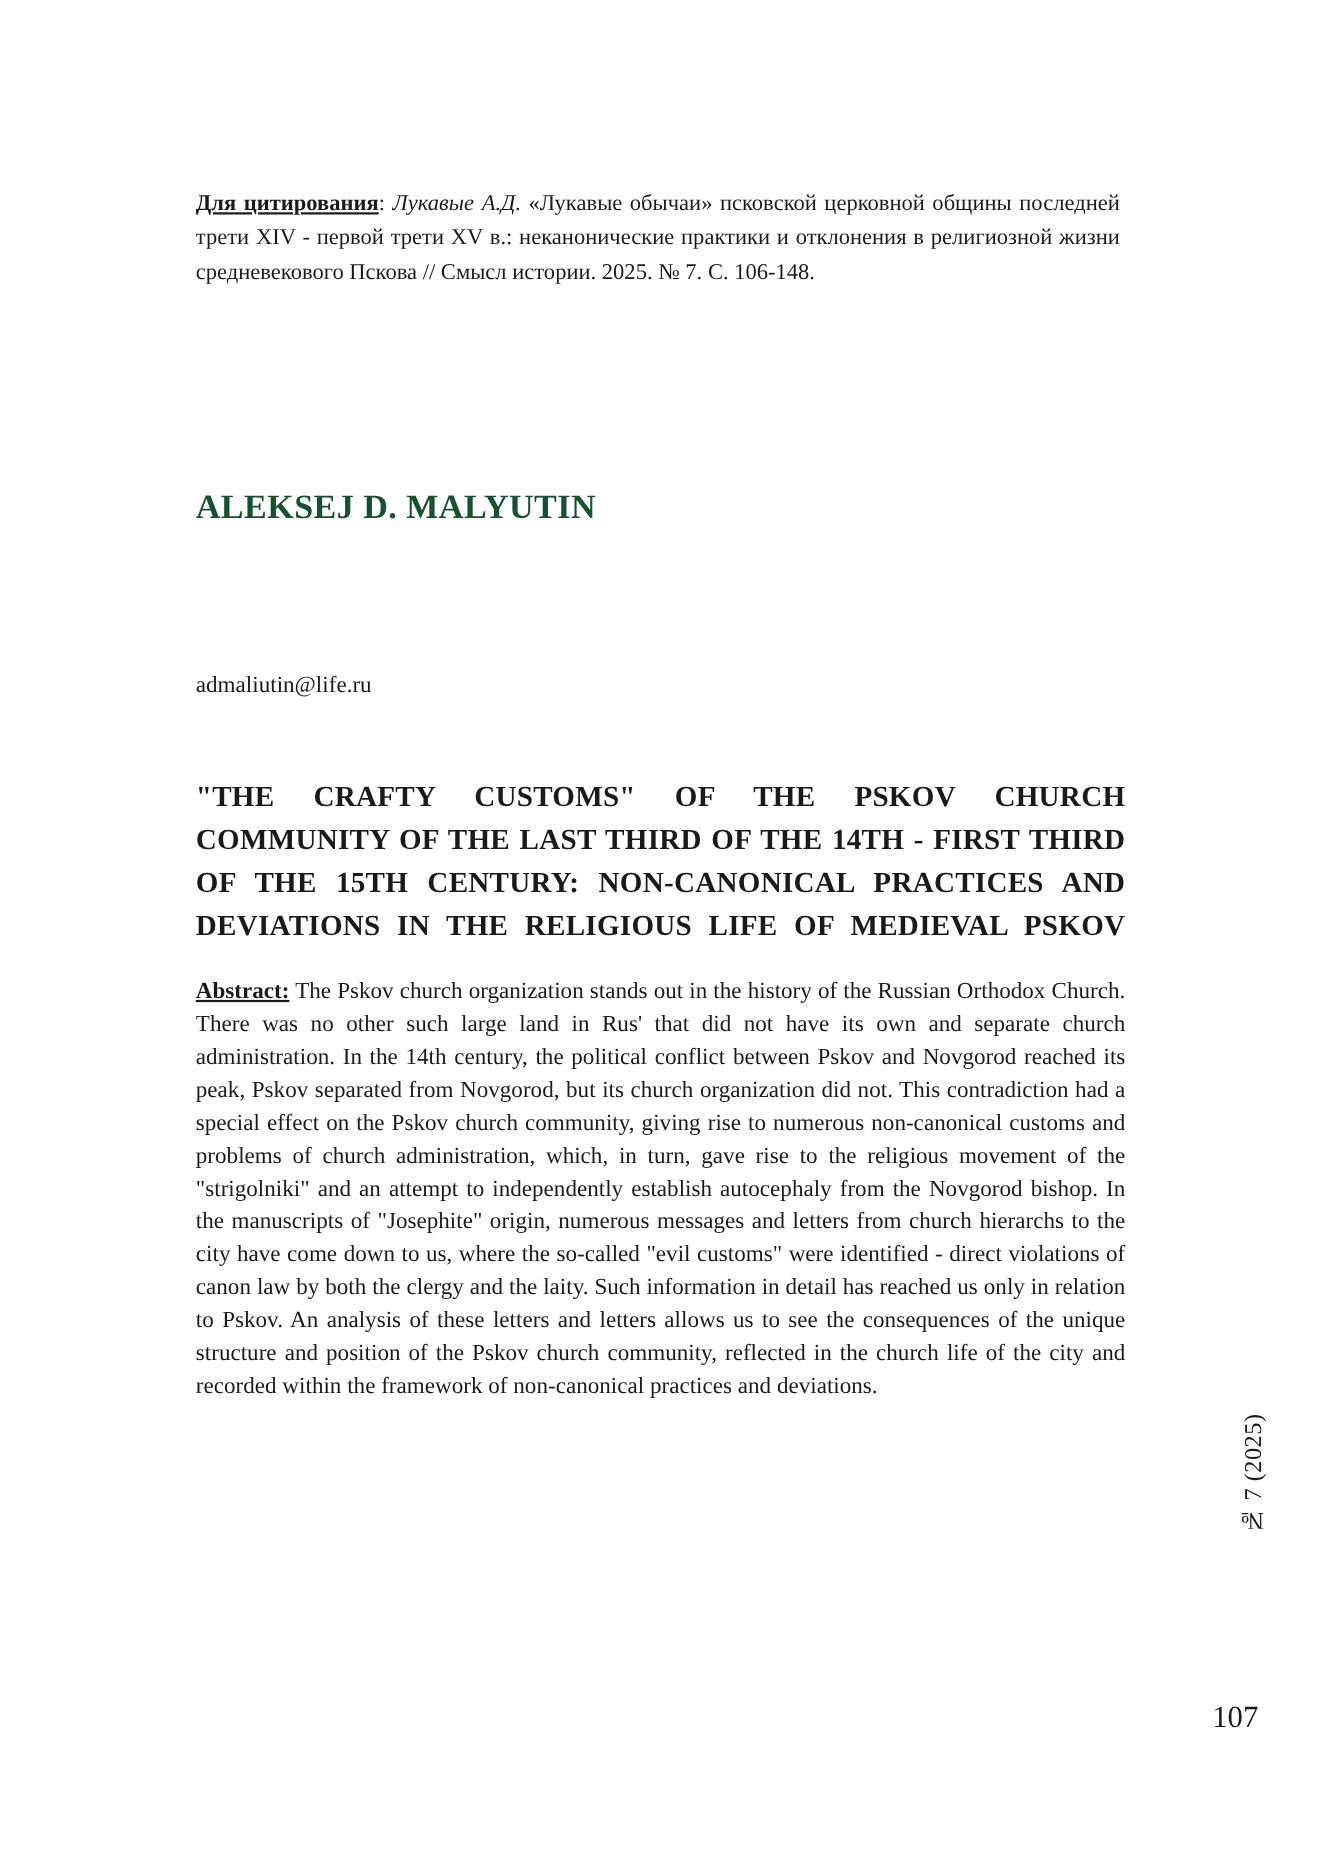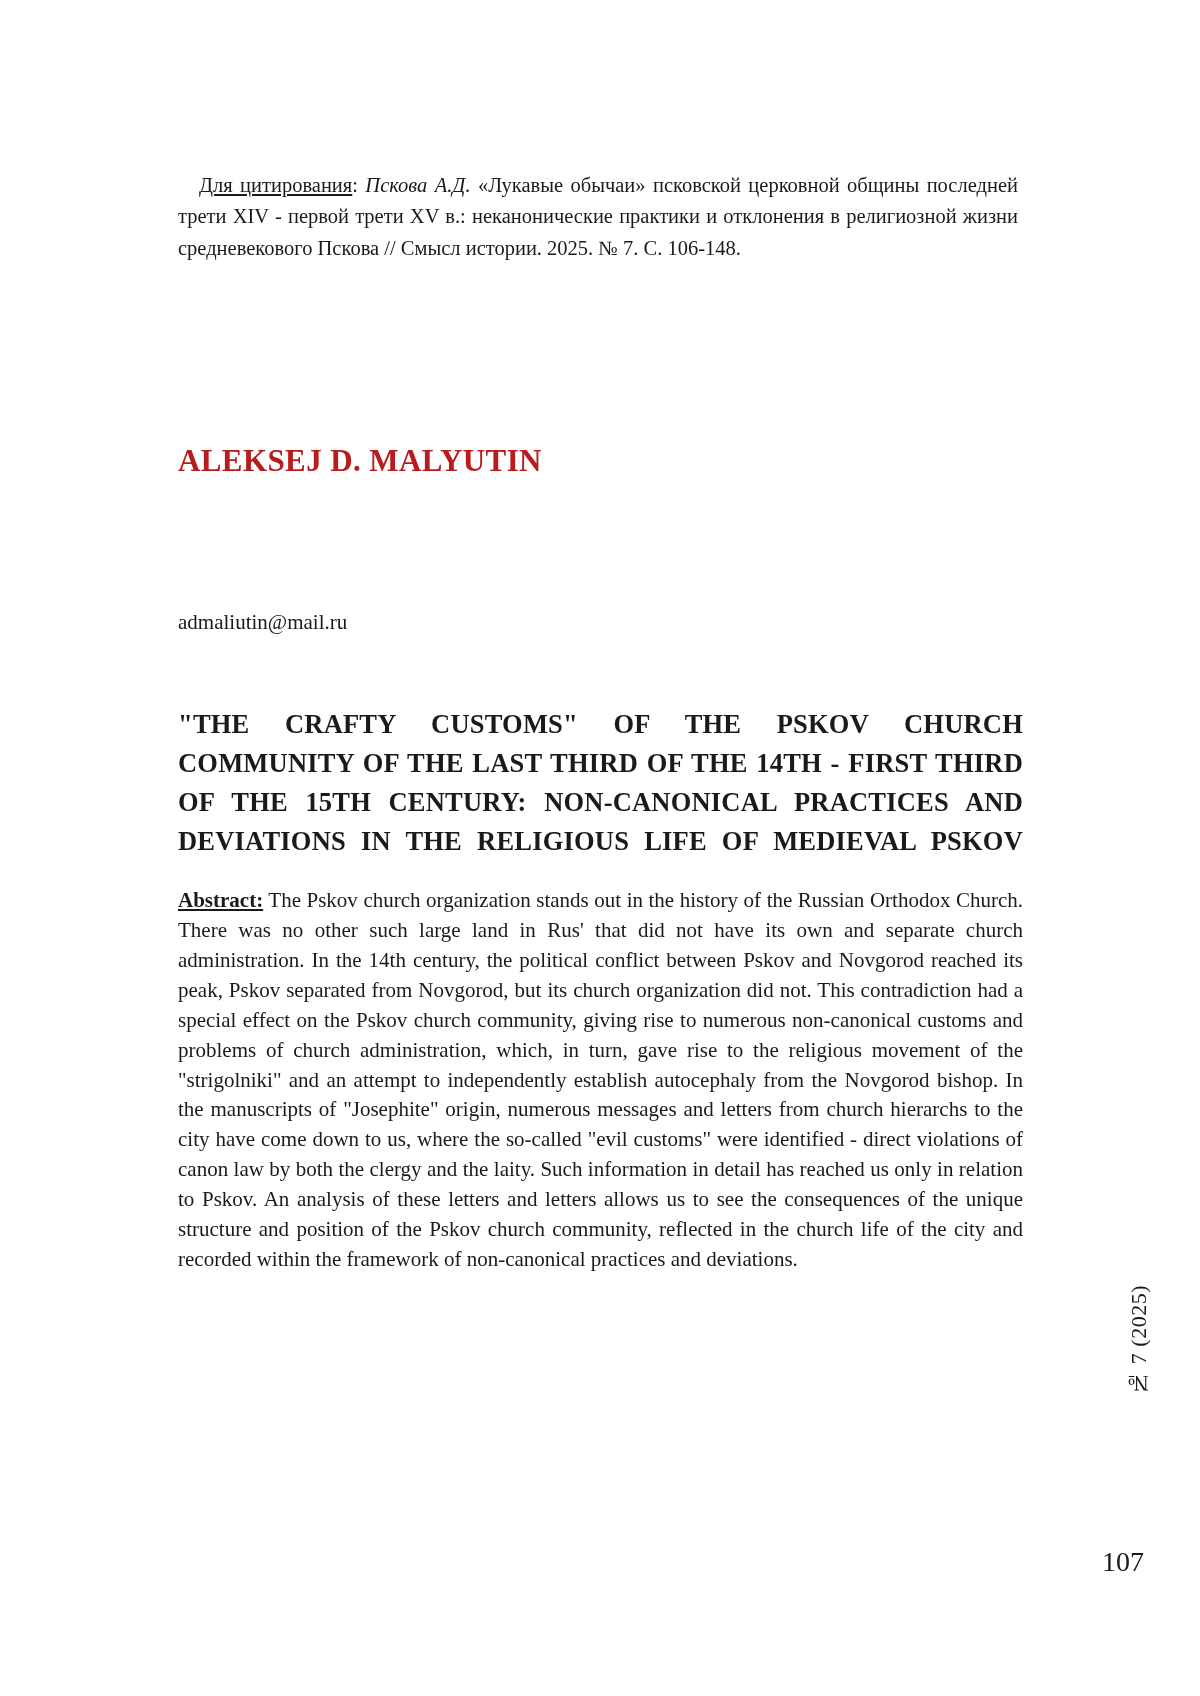--- a/index.html
+++ b/index.html
@@ -30,39 +30,38 @@
 
   
   .citation {
     font-size: 20.5px;
     line-height: 1.53;
     text-align: justify;
     text-justify: inter-word;
     margin: 0 0 0 0;
   }
   .citation .cit-label {
-    font-weight: normal;
+    font-weight: bold;
     text-decoration: underline;
-    margin-left: 21px;
   }
   .citation .cit-author {
     font-style: italic;
   }
 
   
   .author-name {
     margin: 0;
     position: absolute;
     left: 178px;
     top: 443px;
     width: 840px;
     font-size: 31px;
     font-weight: bold;
     letter-spacing: 0.4px;
-    color: #b91c1c;
+    color: #14532d;
   }
 
   .affiliation {
     position: absolute;
     left: 178px;
     top: 528px;
     width: 840px;
     font-size: 21px;
     line-height: 1.4;
   }
@@ -130,27 +129,27 @@
     bottom: 118px;
     font-size: 28px;
   }
 </style>
 </head>
 <body>
 
 <div class="page">
 
   <div class="content">
-    <p class="citation"><span class="cit-label">Для цитирования</span><span>: </span><span class="cit-author">Пскова А.Д.</span><span> «Лукавые обычаи» псковской церковной общины последней трети XIV - первой трети XV в.: неканонические практики и отклонения в религиозной жизни средневекового Пскова // Смысл истории. 2025. № 7. С. 106-148.</span></p>
+    <p class="citation"><span class="cit-label">Для цитирования</span><span>: </span><span class="cit-author">Лукавые А.Д.</span><span> «Лукавые обычаи» псковской церковной общины последней трети XIV - первой трети XV в.: неканонические практики и отклонения в религиозной жизни средневекового Пскова // Смысл истории. 2025. № 7. С. 106-148.</span></p>
   </div>
 
   <h1 class="author-name">ALEKSEJ D. MALYUTIN</h1>
 
 
-  <div class="email">admaliutin@mail.ru</div>
+  <div class="email">admaliutin@life.ru</div>
 
   <h2 class="article-title">"THE CRAFTY CUSTOMS" OF THE PSKOV CHURCH COMMUNITY OF THE LAST THIRD OF THE 14TH - FIRST THIRD OF THE 15TH CENTURY: NON-CANONICAL PRACTICES AND DEVIATIONS IN THE RELIGIOUS LIFE OF MEDIEVAL PSKOV</h2>
 
   <div class="abstract"><span class="abs-label">Abstract:</span><span> The Pskov church organization stands out in the history of the Russian Orthodox Church. There was no other such large land in Rus' that did not have its own and separate church administration. In the 14th century, the political conflict between Pskov and Novgorod reached its peak, Pskov separated from Novgorod, but its church organization did not. This contradiction had a special effect on the Pskov church community, giving rise to numerous non-canonical customs and problems of church administration, which, in turn, gave rise to the religious movement of the "strigolniki" and an attempt to independently establish autocephaly from the Novgorod bishop. In the manuscripts of "Josephite" origin, numerous messages and letters from church hierarchs to the city have come down to us, where the so-called "evil customs" were identified - direct violations of canon law by both the clergy and the laity. Such information in detail has reached us only in relation to Pskov. An analysis of these letters and letters allows us to see the consequences of the unique structure and position of the Pskov church community, reflected in the church life of the city and recorded within the framework of non-canonical practices and deviations.</span></div>
 
   <div class="side-issue">№ 7 (2025)</div>
 
   <div class="page-number">107</div>
 
 </div>

